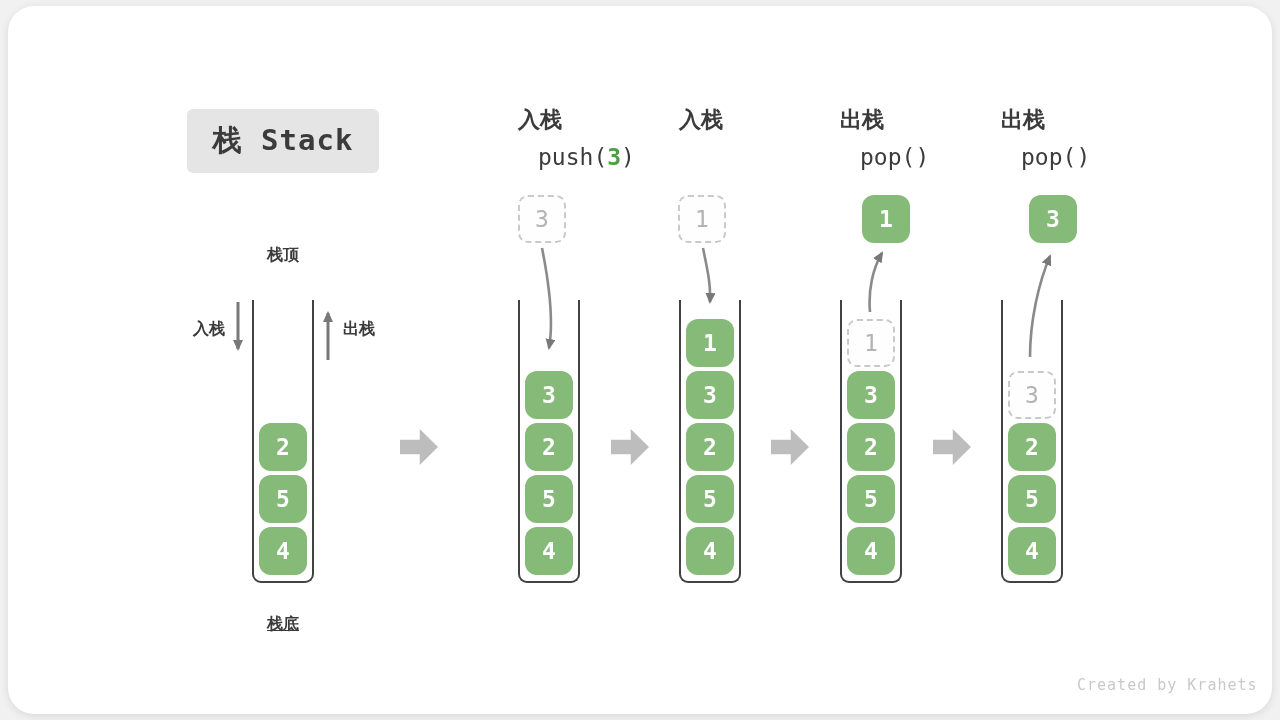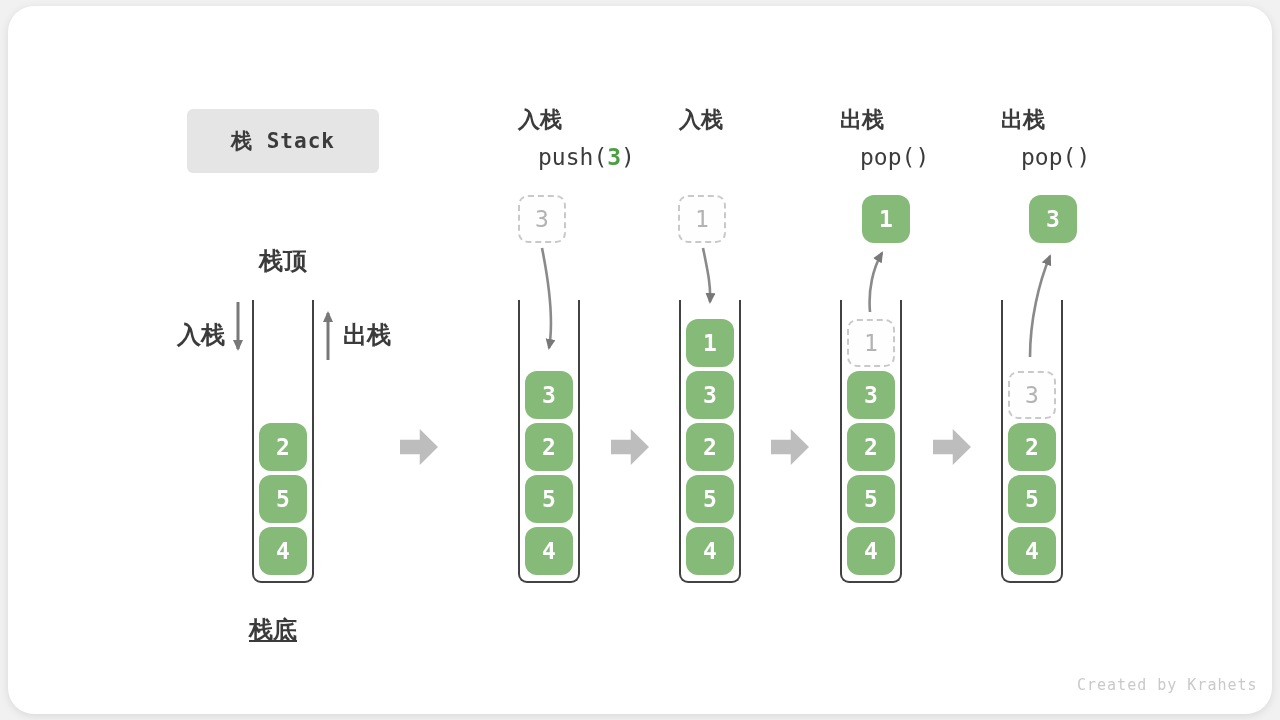--- a/index.html
+++ b/index.html
@@ -14,29 +14,29 @@
     box-shadow: 0 2px 8px rgba(0,0,0,0.10);
   }
 
   .overlay { position: absolute; left: 0; top: 0; width: 1280px; height: 720px; pointer-events: none; }
 
   .title-box {
     position: absolute; left: 187px; top: 109px; width: 192px; height: 64px;
     background: #e5e5e5; border-radius: 6px;
     display: flex; align-items: center; justify-content: center;
     font-family: "DejaVu Sans Mono", monospace;
-    font-size: 21px; font-weight: 600; color: #3b3b3b; letter-spacing: 1px;
+    font-size: 29px; font-weight: 600; color: #3b3b3b; letter-spacing: 1px;
   }
 
   .lbl {
-    position: absolute; font-size: 24px; font-weight: 700; color: #3b3b3b;
+    position: absolute; font-size: 16px; font-weight: 700; color: #3b3b3b;
     width: 120px; text-align: center;
   }
   .lbl-stack-top    { left: 223px; top: 245px; }
-  .lbl-stack-bottom { left: 213px; top: 614px; text-decoration: underline; }
+  .lbl-stack-bottom { left: 223px; top: 614px; text-decoration: underline; }
   .lbl-push { left: 140px; top: 319px; width: 85px; text-align: right; }
   .lbl-pop  { left: 343px; top: 319px; width: 85px; text-align: left; }
 
   .well {
     position: absolute; top: 300px; width: 62px; height: 283px;
     border-left: 2px solid #424242; border-right: 2px solid #424242;
     border-bottom: 2px solid #424242;
     border-radius: 0 0 9px 9px;
   }
   .well-1 { left: 252px; }

